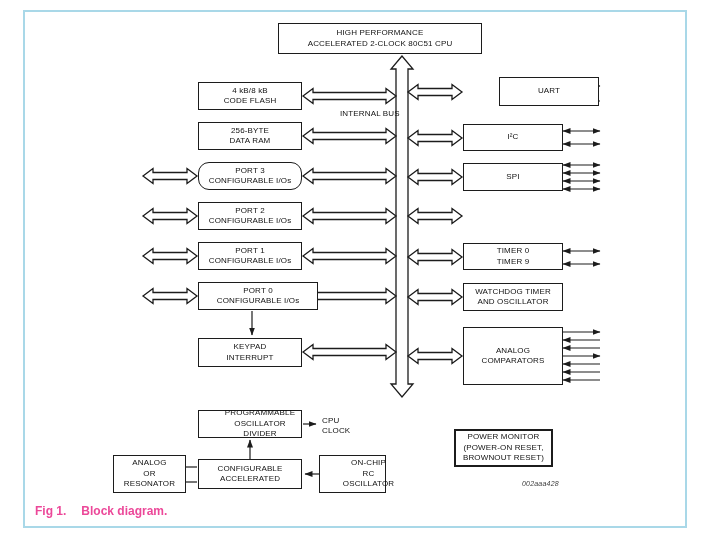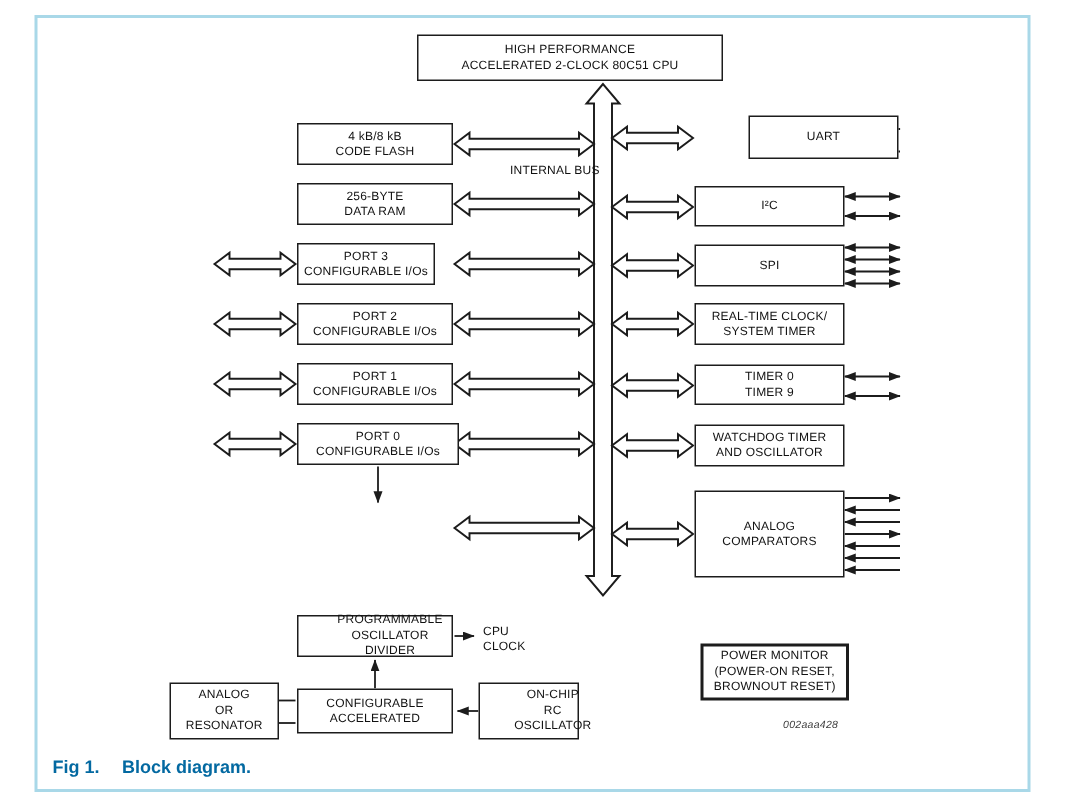--- a/index.html
+++ b/index.html
@@ -9,21 +9,21 @@
   #arrows{position:absolute;left:0;top:0;width:710px;height:538px;}
   .box{position:absolute;display:flex;align-items:center;justify-content:center;
        text-align:center;white-space:pre-line;font-size:8px;line-height:1.3;
        border:1.5px solid #1c1c1c;background:#fff;color:#111;letter-spacing:.15px;
        box-sizing:border-box;}
   .thickbox{border-width:2px;}
   .floatlabel{position:absolute;font-size:8px;color:#111;letter-spacing:.15px;
               white-space:pre-line;line-height:1.3;}
   .figid{position:absolute;left:522px;top:480px;font-size:7px;font-style:italic;color:#3c3c3c;
          letter-spacing:.2px;}
-  .caption{position:absolute;left:35px;top:504px;font-size:12px;font-weight:bold;color:#0369a1;}
+  .caption{position:absolute;left:35px;top:504px;font-size:12px;font-weight:bold;color:#ec4899;}
   .caption .cap-text{margin-left:15px;}
 </style>
 </head>
 <body>
 
 <div id="stage">
   <div class="frame"></div>
 
   <svg id="arrows" viewBox="0 0 710 538" xmlns="http://www.w3.org/2000/svg">
     <defs>
@@ -74,52 +74,52 @@
       <path d="M186 467 L197 467" fill="none" stroke="#1c1c1c" stroke-width="1.2"></path>
       <path d="M186 482 L197 482" fill="none" stroke="#1c1c1c" stroke-width="1.2"></path>
     </svg>
 
   <div class="box" style="left:278px;top:23px;width:204px;height:31px;">HIGH PERFORMANCE
 ACCELERATED 2-CLOCK 80C51 CPU</div>
   <div class="box" style="left:198px;top:82px;width:104px;height:28px;">4 kB/8 kB
 CODE FLASH</div>
   <div class="box" style="left:198px;top:122px;width:104px;height:28px;">256-BYTE
 DATA RAM</div>
-  <div class="box" style="left:198px;top:162px;width:92px;height:28px;">PORT 3
+  <div class="box" style="left:198px;top:162px;width:104px;height:28px;border-radius:11px;">PORT 3
 CONFIGURABLE I/Os</div>
   <div class="box" style="left:198px;top:202px;width:104px;height:28px;">PORT 2
 CONFIGURABLE I/Os</div>
   <div class="box" style="left:198px;top:242px;width:104px;height:28px;">PORT 1
 CONFIGURABLE I/Os</div>
-  <div class="box" style="left:198px;top:282px;width:108px;height:28px;">PORT 0
+  <div class="box" style="left:198px;top:282px;width:120px;height:28px;">PORT 0
 CONFIGURABLE I/Os</div>
+  <div class="box" style="left:198px;top:338px;width:104px;height:29px;">KEYPAD
+INTERRUPT</div>
 
   <div class="box" style="left:463px;top:77px;width:100px;height:29px;margin-left:36px;">UART</div>
   <div class="box" style="left:463px;top:124px;width:100px;height:27px;">I²C</div>
   <div class="box" style="left:463px;top:163px;width:100px;height:28px;">SPI</div>
-  <div class="box" style="left:463px;top:202px;width:100px;height:28px;">REAL-TIME CLOCK/
-SYSTEM TIMER</div>
   <div class="box" style="left:463px;top:243px;width:100px;height:27px;">TIMER 0
 TIMER 9</div>
   <div class="box" style="left:463px;top:283px;width:100px;height:28px;">WATCHDOG TIMER
 AND OSCILLATOR</div>
   <div class="box" style="left:463px;top:327px;width:100px;height:58px;">ANALOG
 COMPARATORS</div>
 
   <div class="box" style="left:198px;top:410px;width:104px;height:28px;padding-left:20px;">PROGRAMMABLE
 OSCILLATOR DIVIDER</div>
   <div class="box" style="left:198px;top:459px;width:104px;height:30px;">CONFIGURABLE
 ACCELERATED</div>
   <div class="box" style="left:113px;top:455px;width:73px;height:38px;">ANALOG
 OR
 RESONATOR</div>
   <div class="box" style="left:319px;top:455px;width:67px;height:38px;padding-left:32px;">ON-CHIP
 RC
 OSCILLATOR</div>
-  <div class="box thickbox" style="left:467px;top:429px;width:99px;height:38px;">POWER MONITOR
+  <div class="box thickbox" style="left:454px;top:429px;width:99px;height:38px;">POWER MONITOR
 (POWER-ON RESET,
 BROWNOUT RESET)</div>
 
   <div class="floatlabel" style="left:312px;top:109px;padding-left:28px;">INTERNAL BUS</div>
   <div class="floatlabel" style="left:322px;top:416px;">CPU
 CLOCK</div>
   <div class="figid">002aaa428</div>
 
   <div class="caption">
     <span class="cap-label">Fig 1.</span><span class="cap-text">Block diagram.</span>

